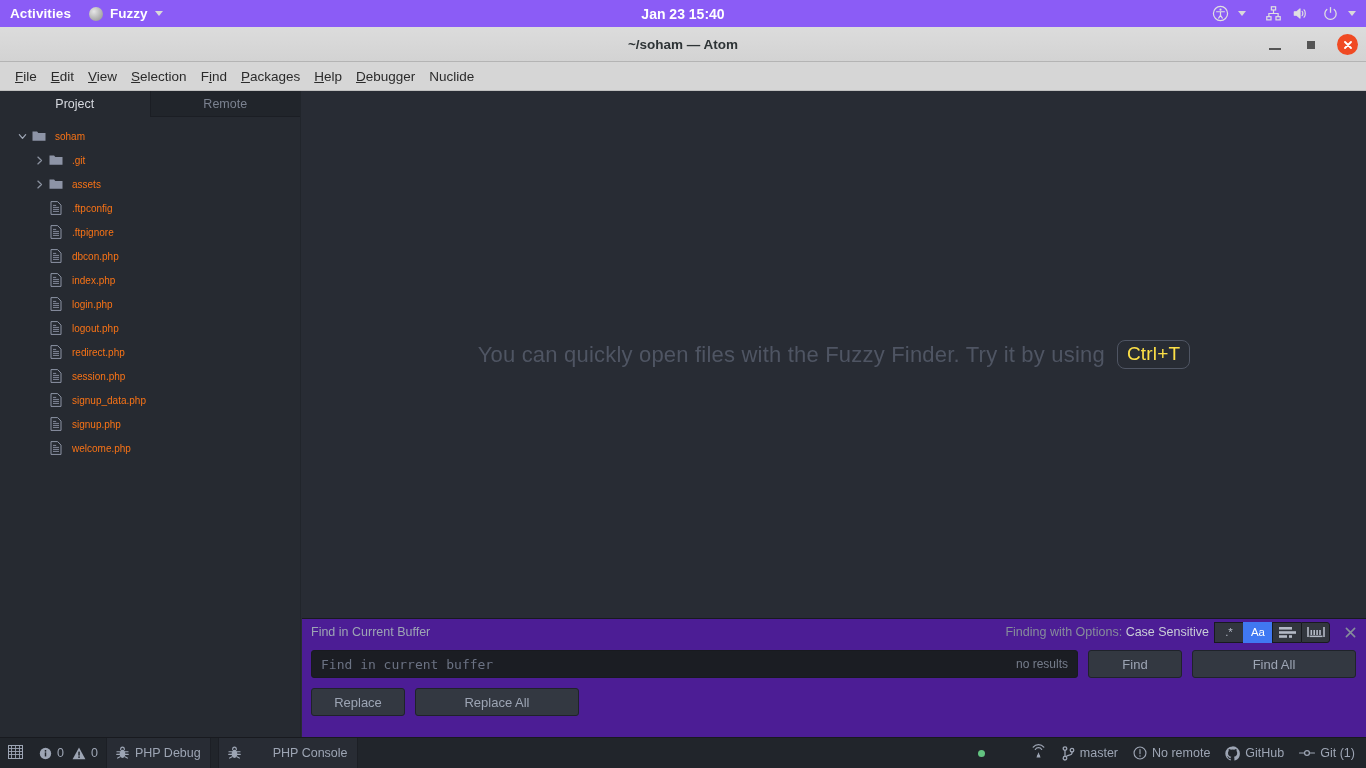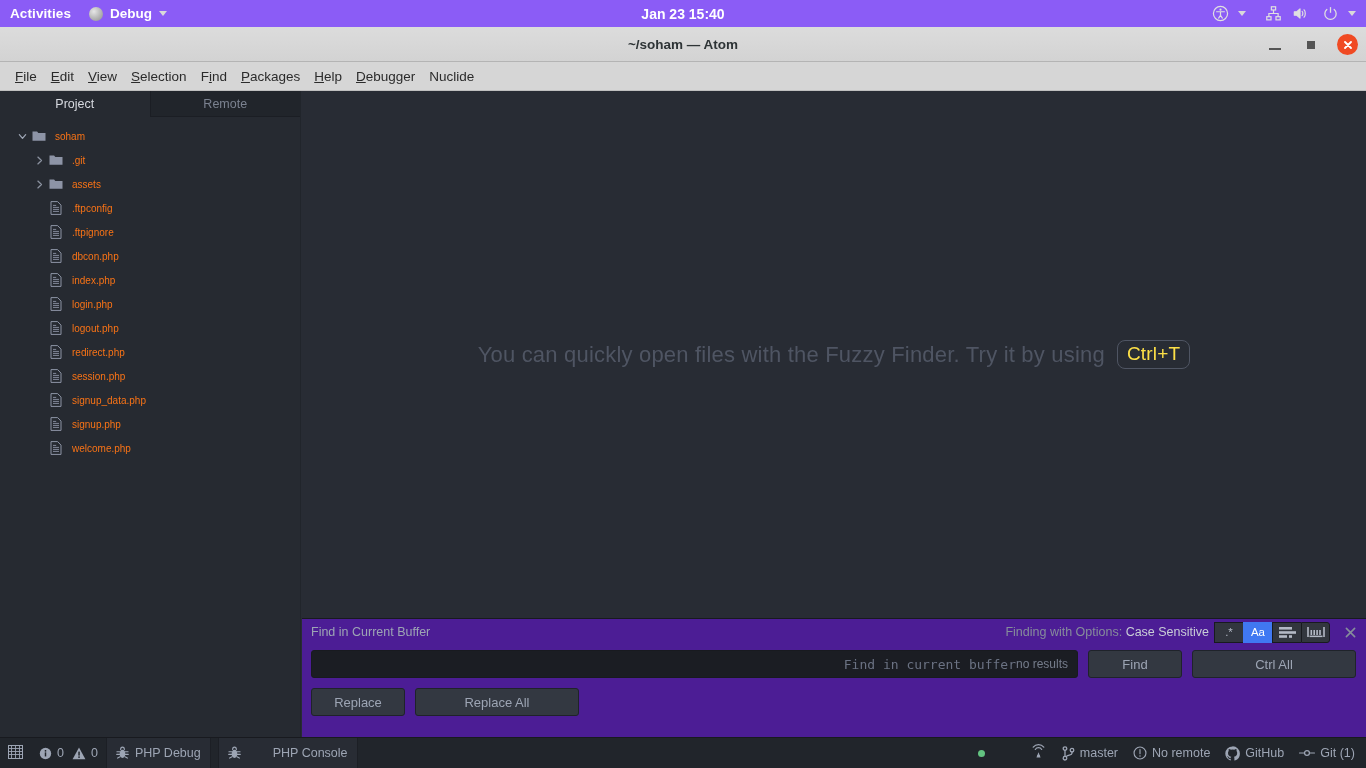--- a/index.html
+++ b/index.html
@@ -77,21 +77,20 @@
     font-size: 13.5px; color: #2b2b2b;
   }
   .menu-item { padding: 3px 7px; white-space: nowrap; cursor: default; }
   .menu-item u { text-decoration: underline; text-underline-offset: 1px; }
 
   
   #atom-body {
     position: absolute; top: 91px; left: 0;
     width: 1182px; height: 677px;
     background: #282c34;
-    text-align: right;
   }
 
   
   #sidebar {
     position: absolute; top: 0; left: 0;
     width: 301px; height: 646px;
     background: #262a31;
     border-right: 1px solid #21252b;
   }
   #side-tabs { display: flex; height: 26px; }
@@ -206,21 +205,21 @@
   }
   .green-dot { width: 7px; height: 7px; border-radius: 50%; background: #63c381; }
 </style>
 </head>
 <body>
 
 <div id="gnome-bar">
   <div id="activities">Activities</div>
   <div class="gb-app">
     <span class="app-dot"></span>
-    <span>Debug</span>
+    <span>Fuzzy</span>
     <span class="caret-dn"></span>
   </div>
   <div id="gnome-clock">Jan 23 15:40</div>
   <div id="tray">
     <span class="tray-ic">
       <svg width="17" height="17" viewBox="0 0 24 24" fill="none" stroke="#e0e0e0" stroke-width="1.7">
         <circle cx="12" cy="12" r="10"></circle>
           <circle cx="12" cy="6.6" r="1.5" fill="#e0e0e0" stroke="none"></circle>
         <path d="M6.5 9.5h11M12 9.5v5M12 14.5l-2.6 4M12 14.5l2.6 4" stroke-linecap="round"></path>
       </svg>
@@ -470,21 +469,21 @@
         </span>
       </div>
     </div>
 
     <div class="find-row">
       <div class="txtfield">
         <span class="ph">Find in current buffer</span>
         <span class="res">no results</span>
       </div>
       <div class="fbtn sm">Find</div>
-      <div class="fbtn lg">Ctrl All</div>
+      <div class="fbtn lg">Find All</div>
     </div>
 
     <div class="find-row">
       <div class="fbtn sm">Replace</div>
       <div class="fbtn lg">Replace All</div>
     </div>
   </div>
 
   <div id="statusbar">
     <div id="status-left">

